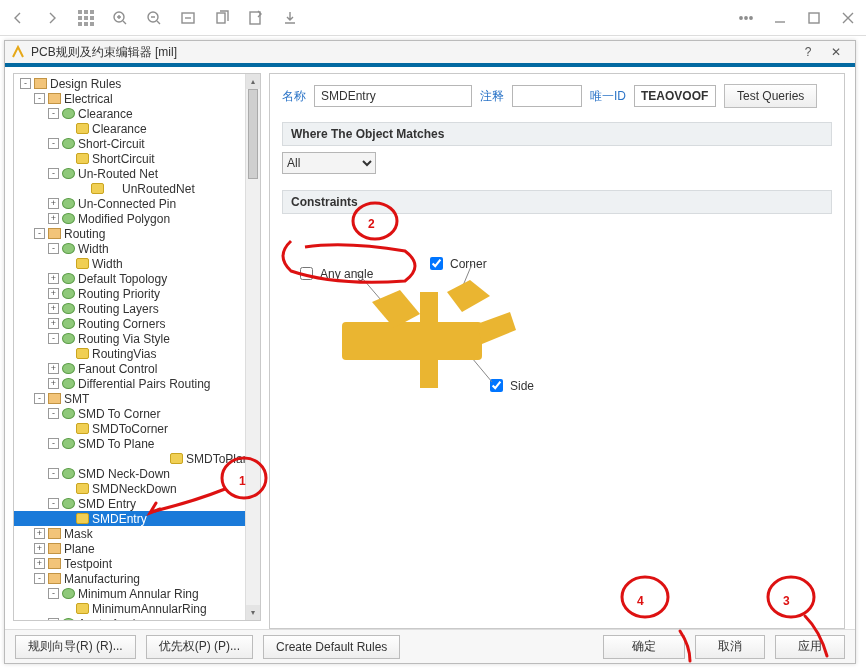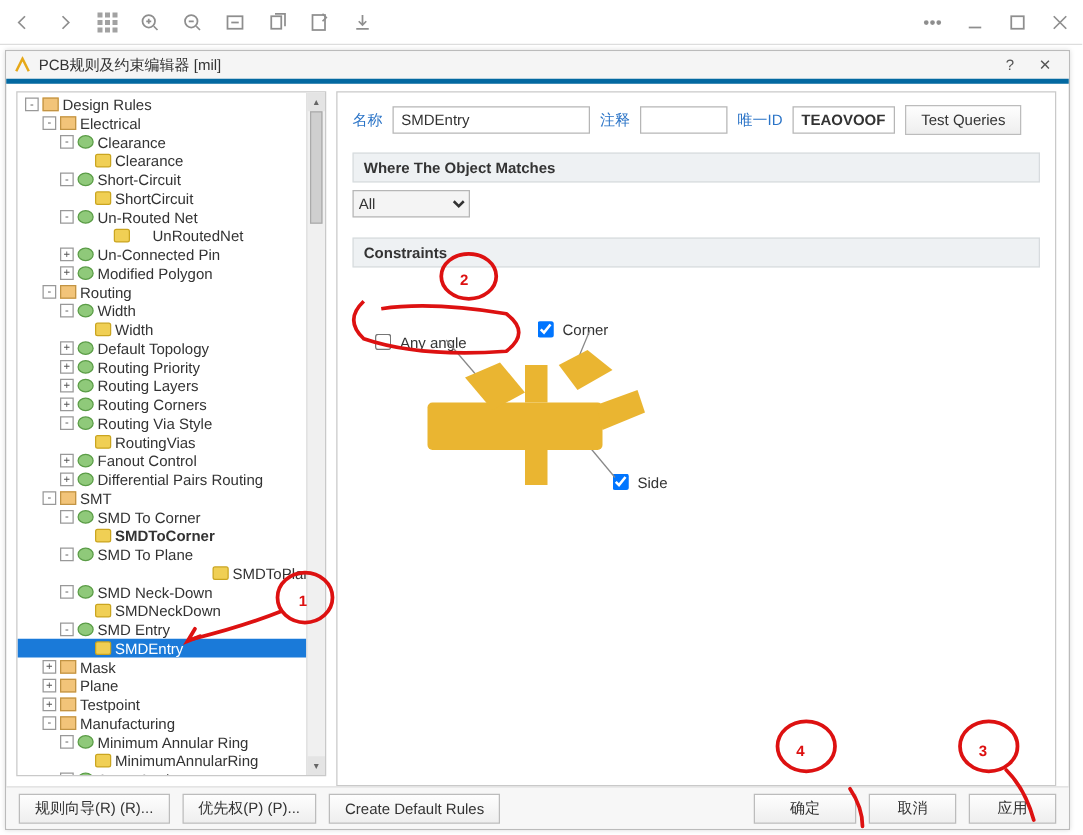--- a/index.html
+++ b/index.html
@@ -267,21 +267,21 @@
           <div class="tree-row" style="padding-left: 20px;">
             <div class="exp">-</div>
             <span class="ti folder"></span>
             <span>SMT</span>
           </div>
           <div class="tree-row" style="padding-left: 34px;">
             <div class="exp">-</div>
             <span class="ti rule-g"></span>
             <span>SMD To Corner</span>
           </div>
-          <div class="tree-row" style="padding-left: 48px; font-weight: bold;">
+          <div class="tree-row" style="padding-left: 48px;">
             <div class="exp none"></div>
             <span class="ti rule-y"></span>
             <span>SMDToCorner</span>
           </div>
           <div class="tree-row" style="padding-left: 34px;">
             <div class="exp">-</div>
             <span class="ti rule-g"></span>
             <span>SMD To Plane</span>
           </div>
           <div class="tree-row" style="padding-left: 48px; justify-content: flex-end;">

